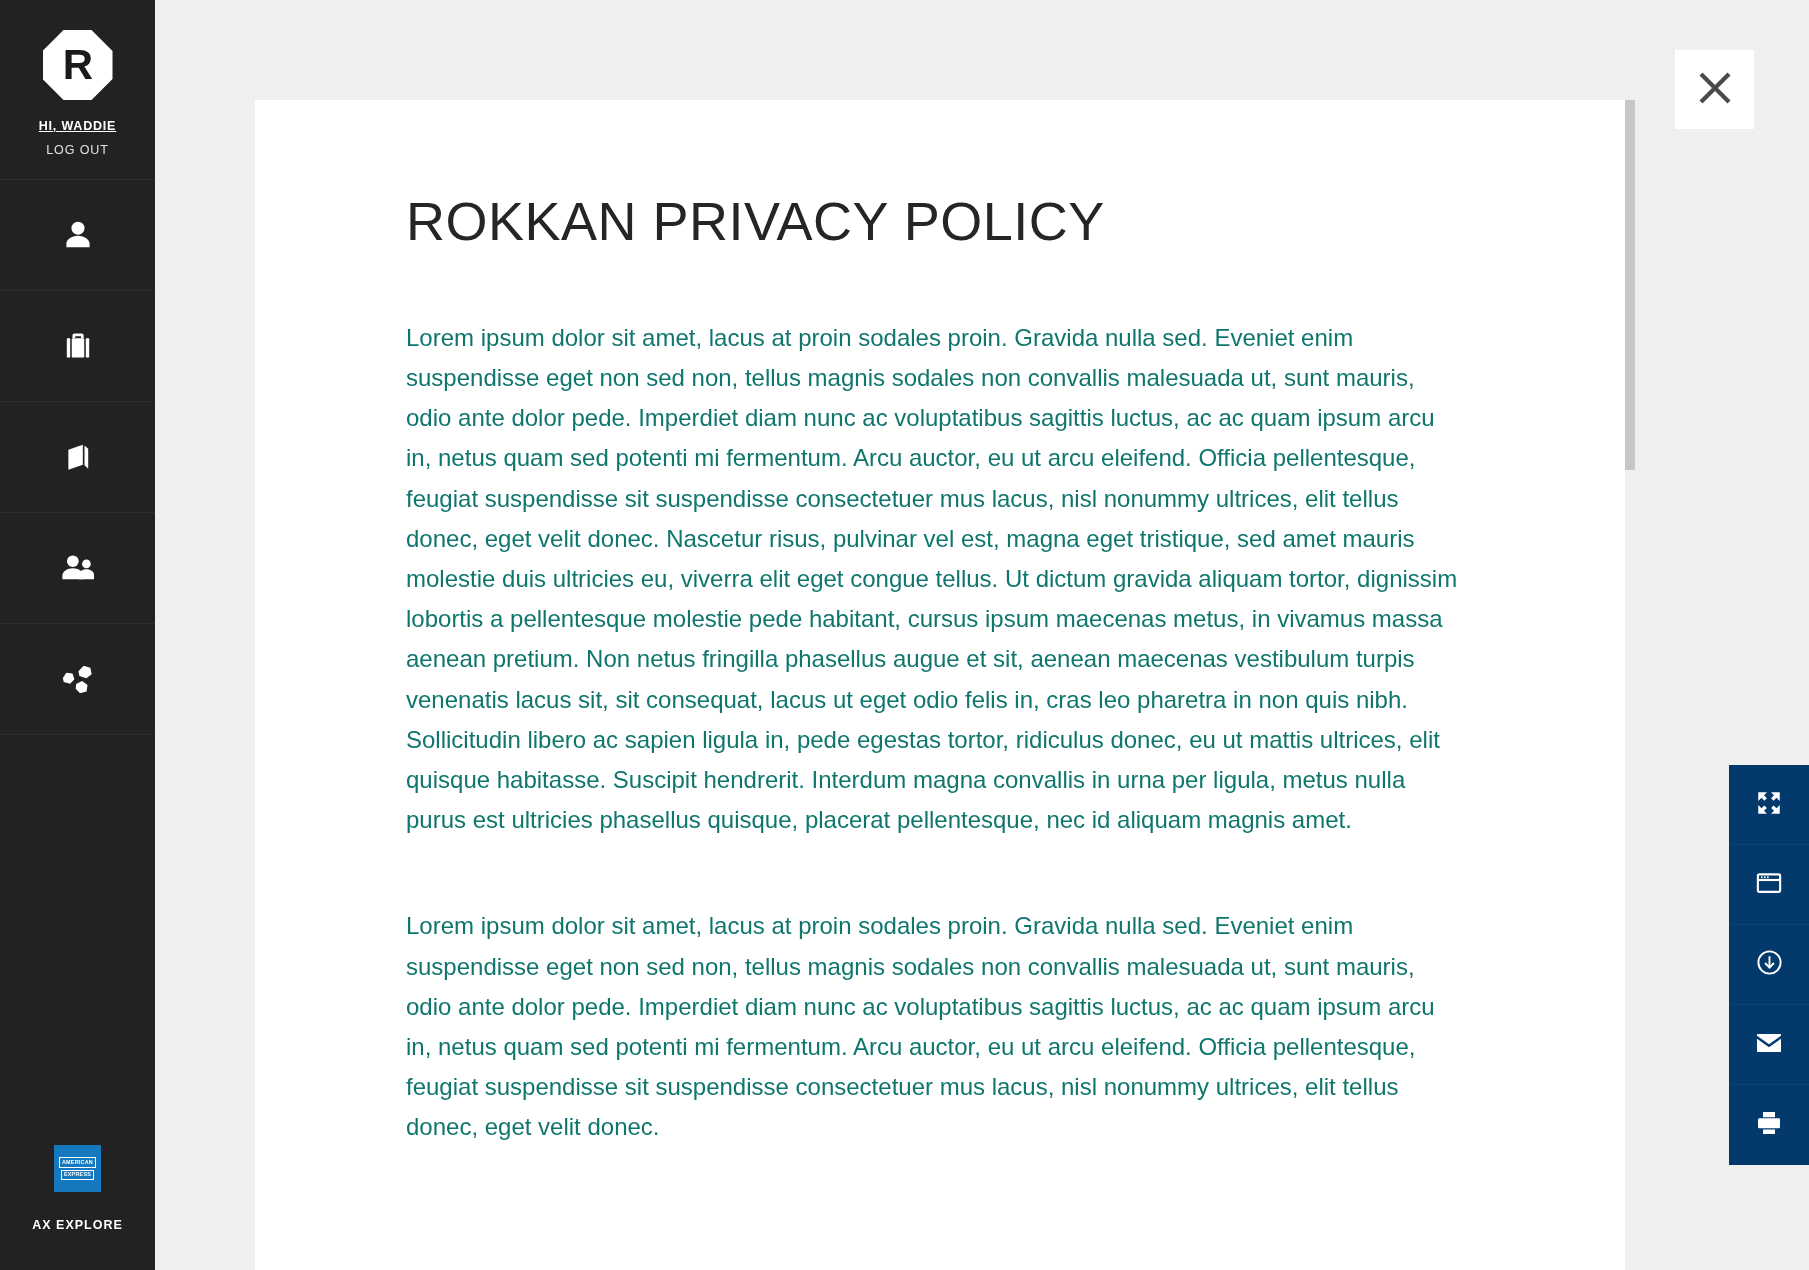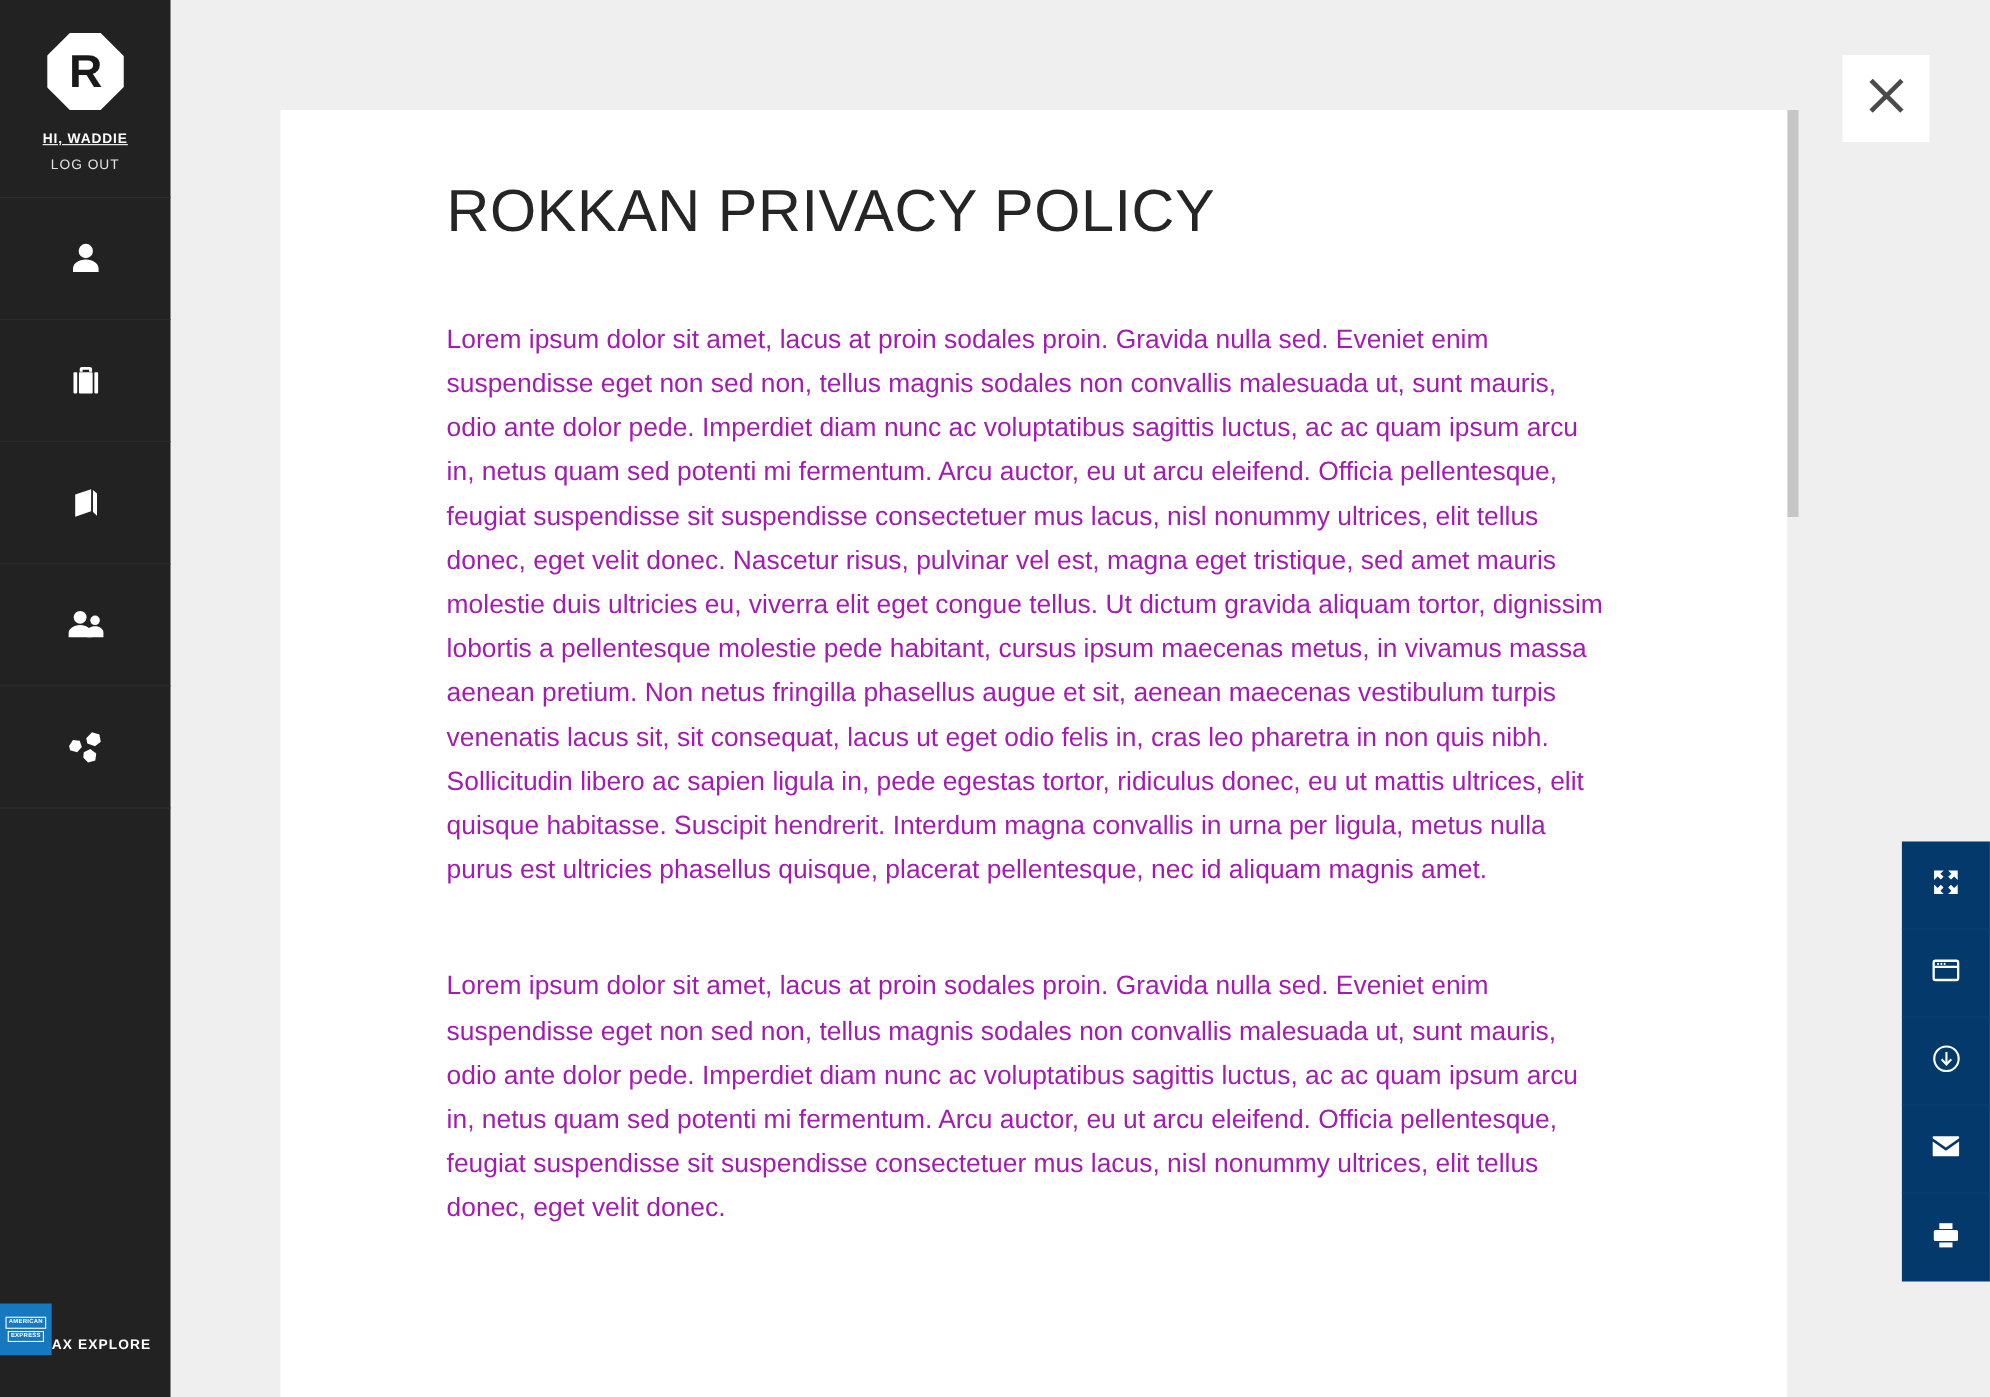--- a/index.html
+++ b/index.html
@@ -49,21 +49,21 @@
   .nav-item{
     width:155px; height:111px;
     display:flex; align-items:center; justify-content:center;
     border-bottom:1px solid #2e2e2e;
   }
   .nav-item svg{ display:block; }
   #sidebar-spacer{ flex:1 1 auto; }
   #amex-block{
     width:100%;
     padding-bottom:38px;
-    display:flex; align-items:center;
+    display:flex; flex-direction:column; align-items:center;
   }
   #amex-logo{
     width:47px; height:47px;
     background:#1678be;
     display:flex; flex-direction:column;
     align-items:center; justify-content:center;
     gap:2px;
   }
   .amex-line{
     background:#1678be;
@@ -84,38 +84,38 @@
 
   
   #doc-panel{
     position:absolute;
     left:255px; top:100px;
     width:1370px; height:1170px;
     background:#ffffff;
     overflow:hidden;
   }
   #doc-inner{
-    padding:64px 0 0 151px;
+    padding:93px 0 0 151px;
     width:1290px;
   }
   #doc-title{
     font-size:54px;
     font-weight:300;
     color:#252525;
     letter-spacing:0.5px;
     line-height:1.05;
     font-stretch:condensed;
     white-space:nowrap;
   }
   .doc-para{
     margin-top:68px;
     width:1060px;
     font-size:24px;
     line-height:40.2px;
-    color:#a21caf;
+    color:#0f766e;
     font-stretch:condensed;
   }
   .doc-para + .doc-para{ margin-top:66px; }
 
   
   #doc-scroll-track{
     position:absolute;
     left:1625px; top:100px;
     width:10px; height:1170px;
     background:#efefef;

